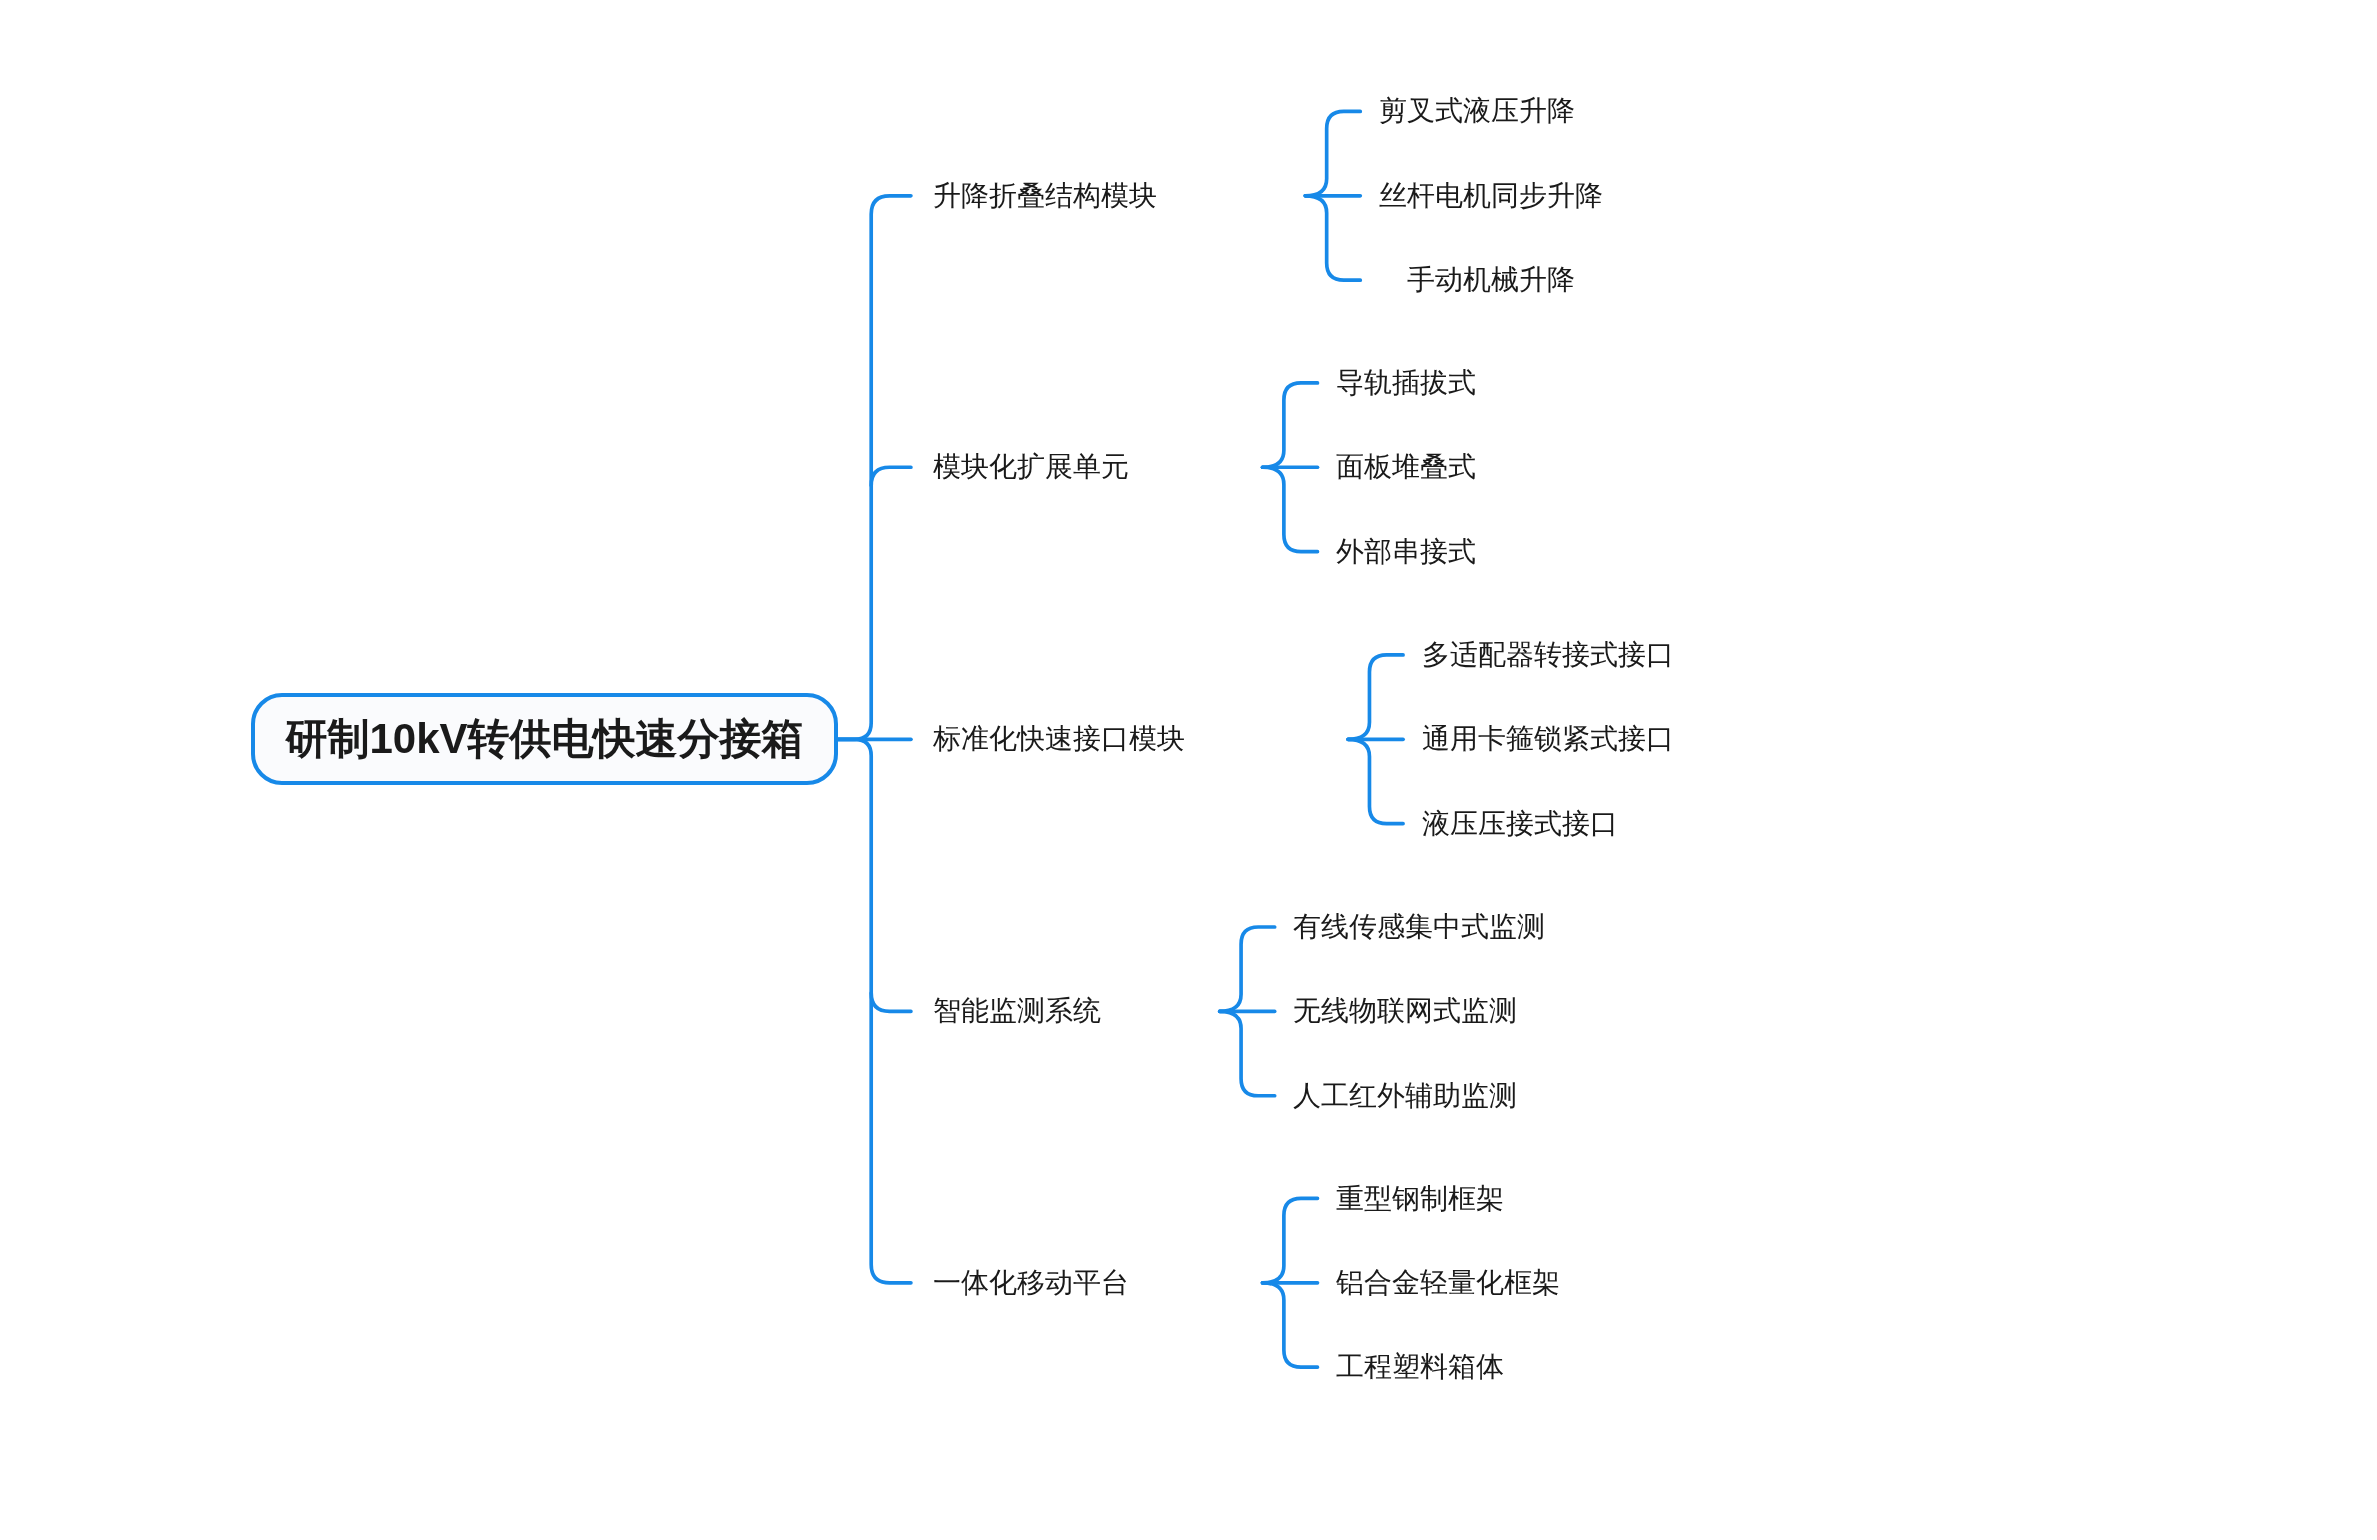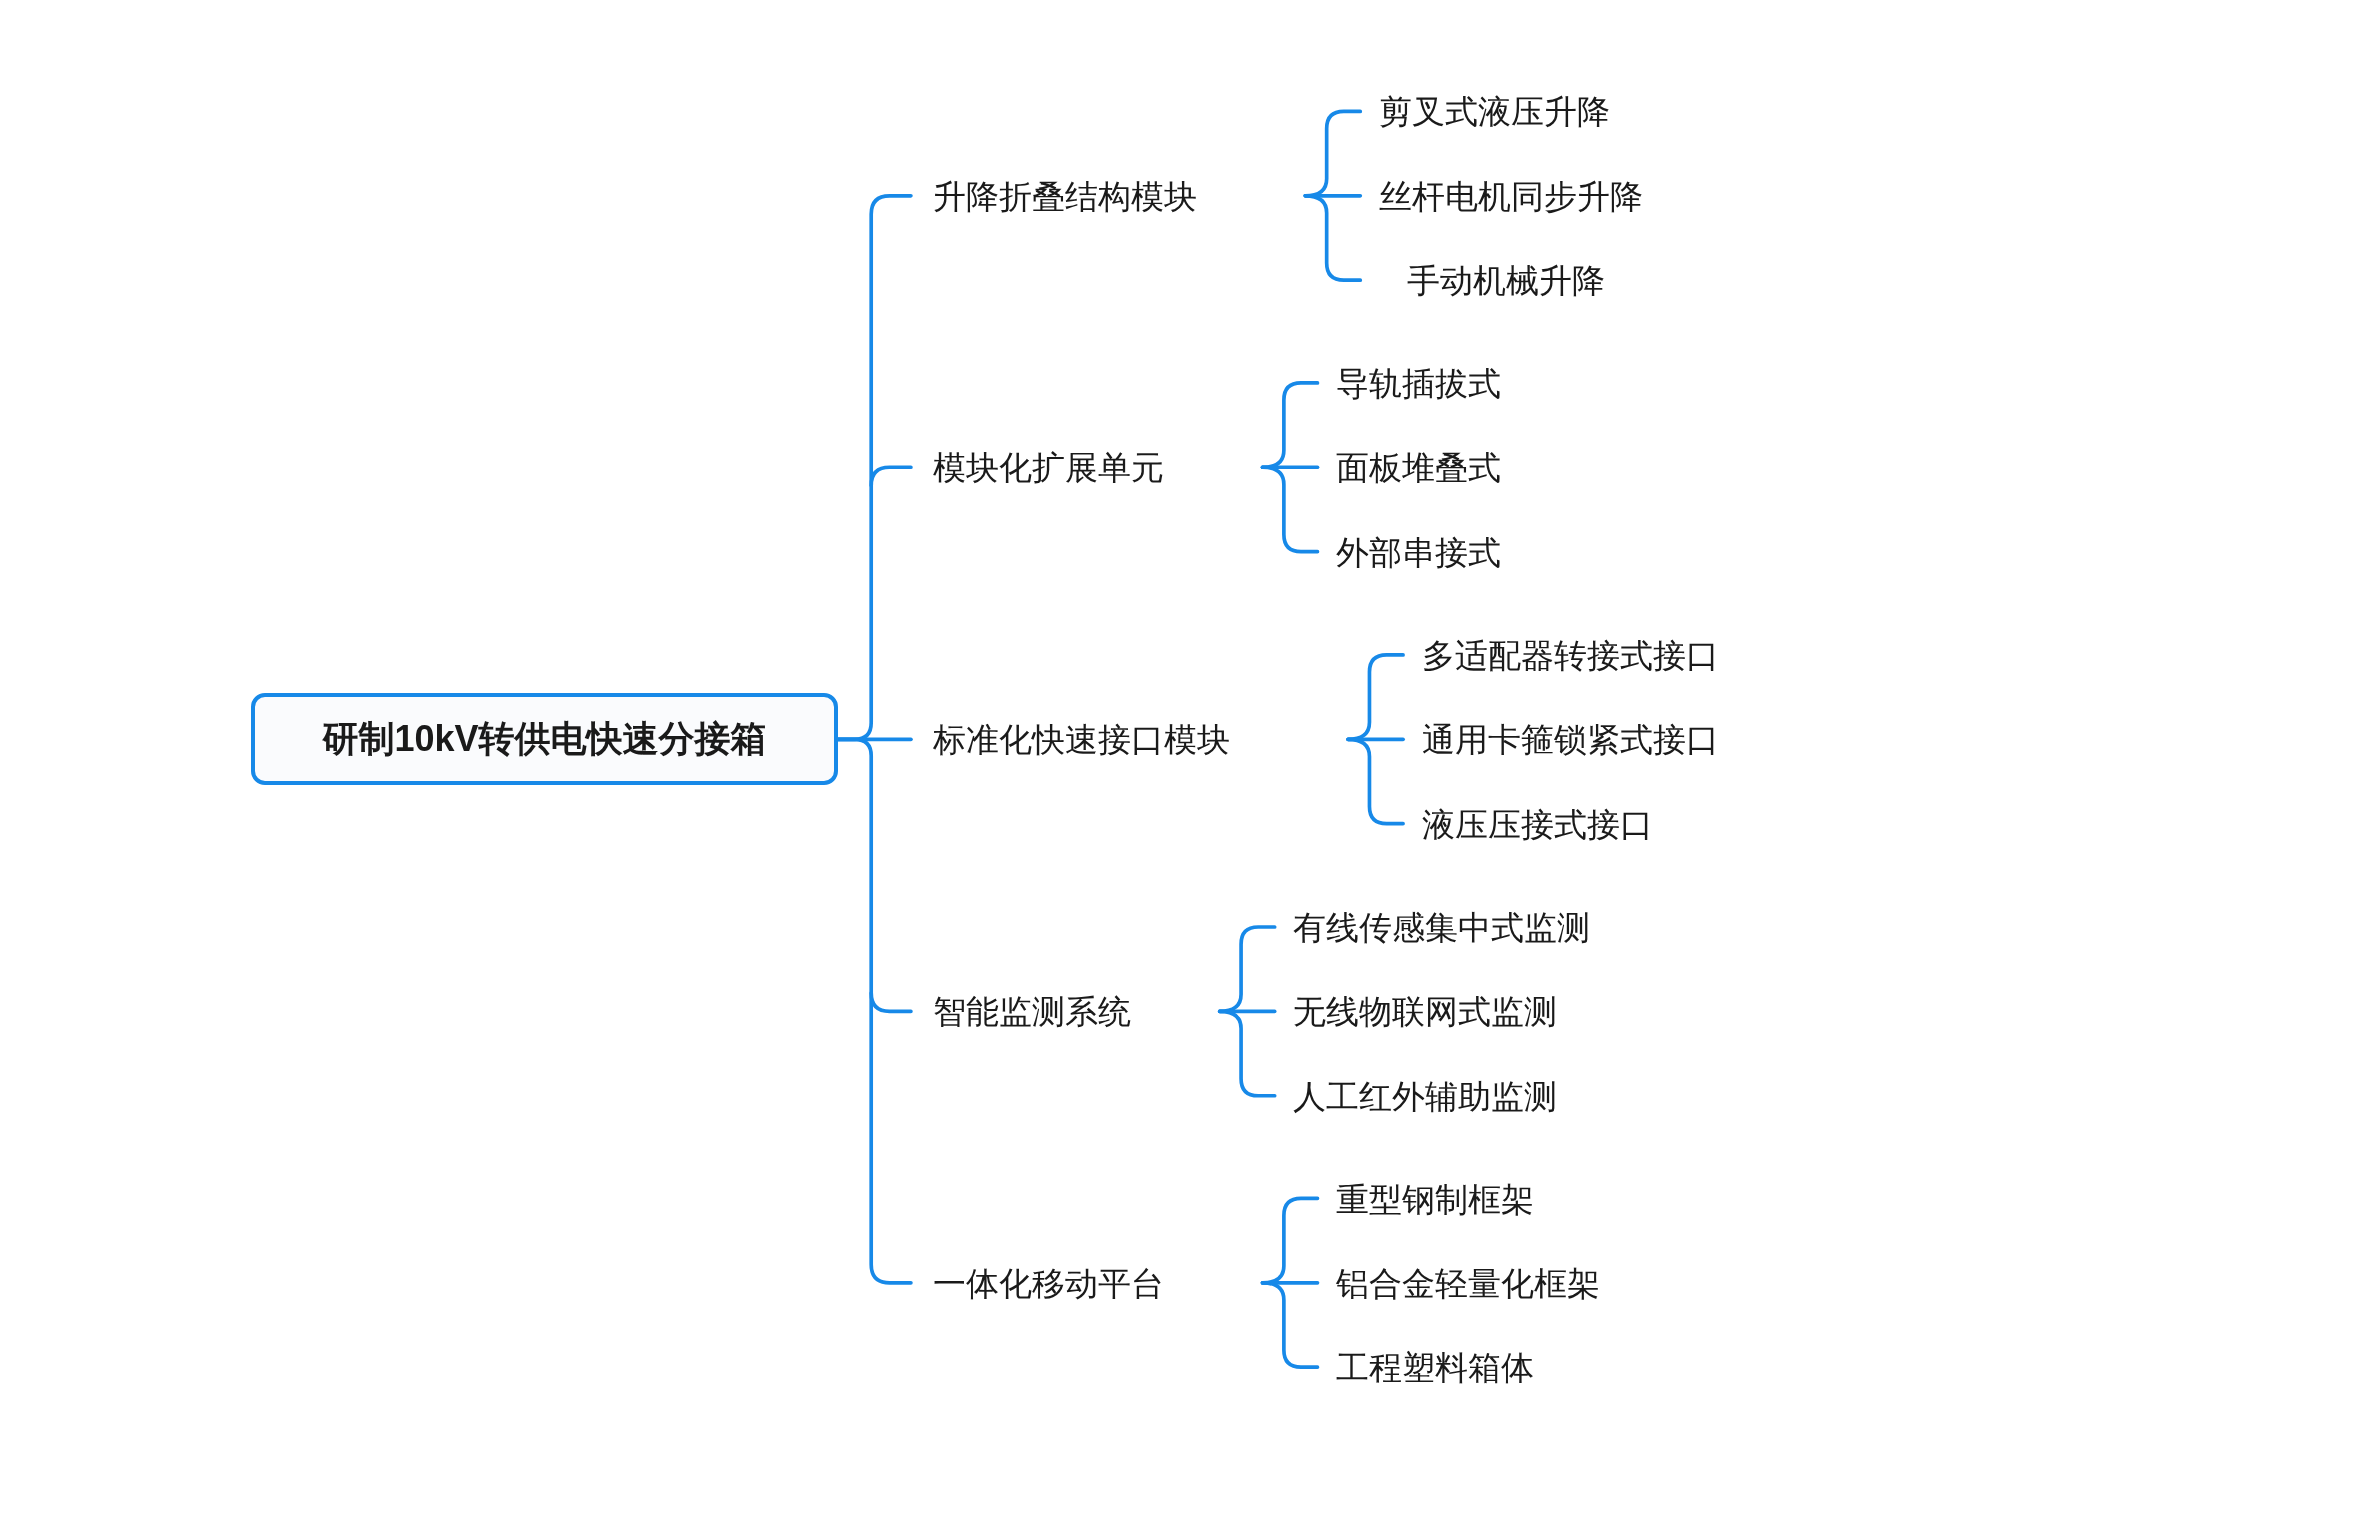--- a/index.html
+++ b/index.html
@@ -31,31 +31,31 @@
     stroke-linecap:round;
     stroke-linejoin:round;
   }
   .root-node{
     position:absolute;
     left:251px;top:693px;
     width:587px;height:92px;
     box-sizing:border-box;
     background:var(--root-fill);
     border:4.3px solid var(--root-border);
-    border-radius:14px;
+    border-radius:31px;
     display:flex;align-items:center;justify-content:center;
-    font-size:36px;font-weight:700;
+    font-size:42px;font-weight:700;
     color:var(--text-color);
     line-height:1;
     white-space:nowrap;
   }
   .node{
     position:absolute;
     transform:translateY(-50%);
-    font-size:33px;
+    font-size:28px;
     font-weight:500;
     color:var(--text-color);
     line-height:1;
     white-space:nowrap;
   }
 </style>
 </head>
 <body>
 
 <div class="canvas">

